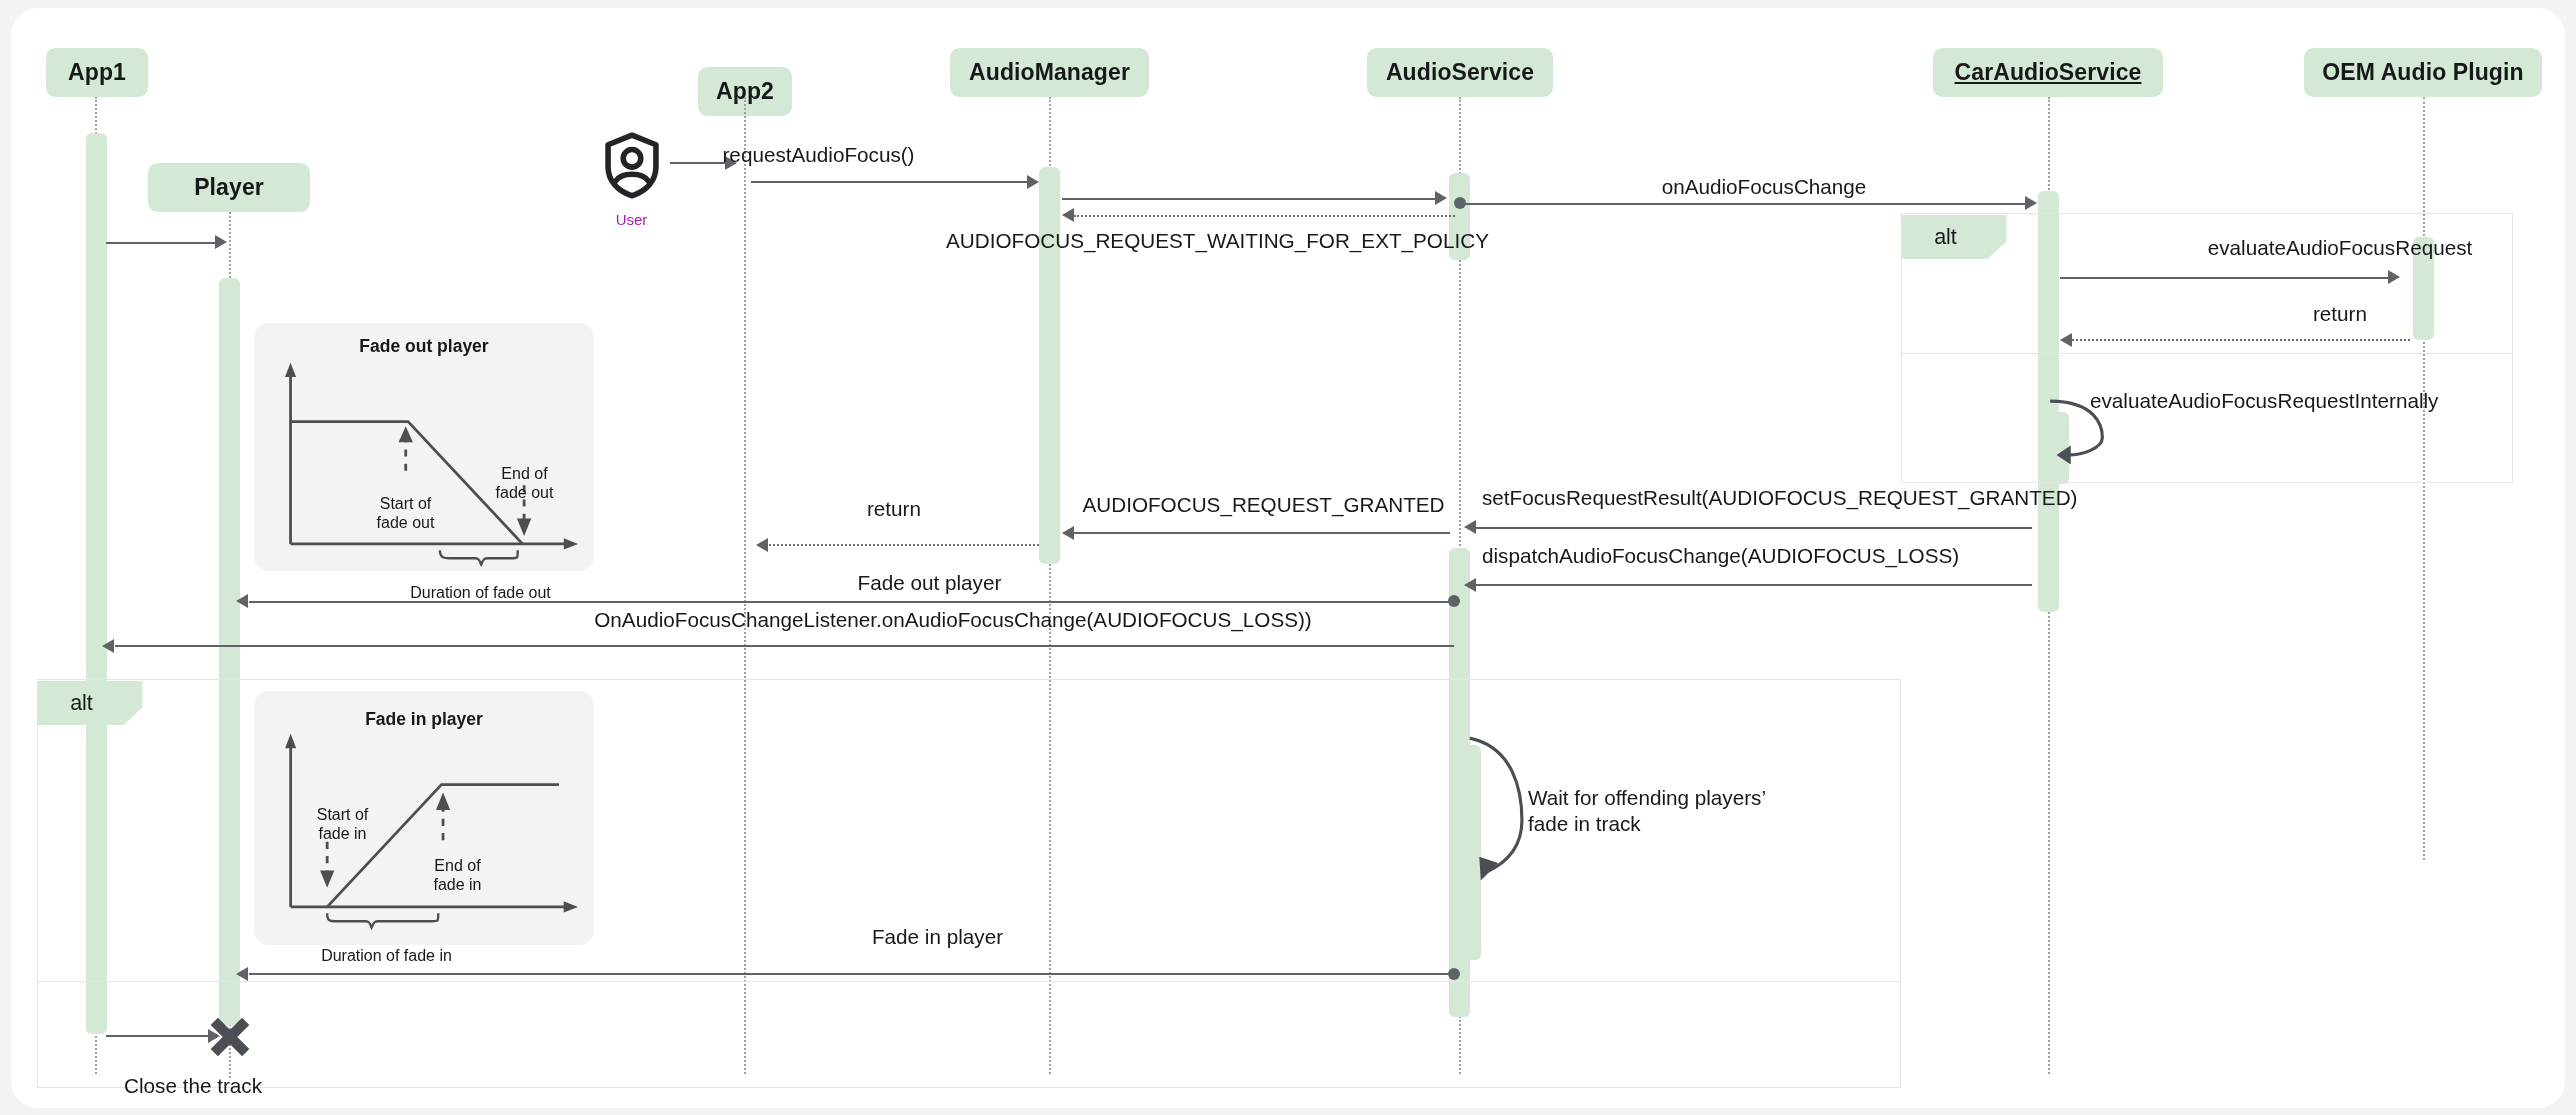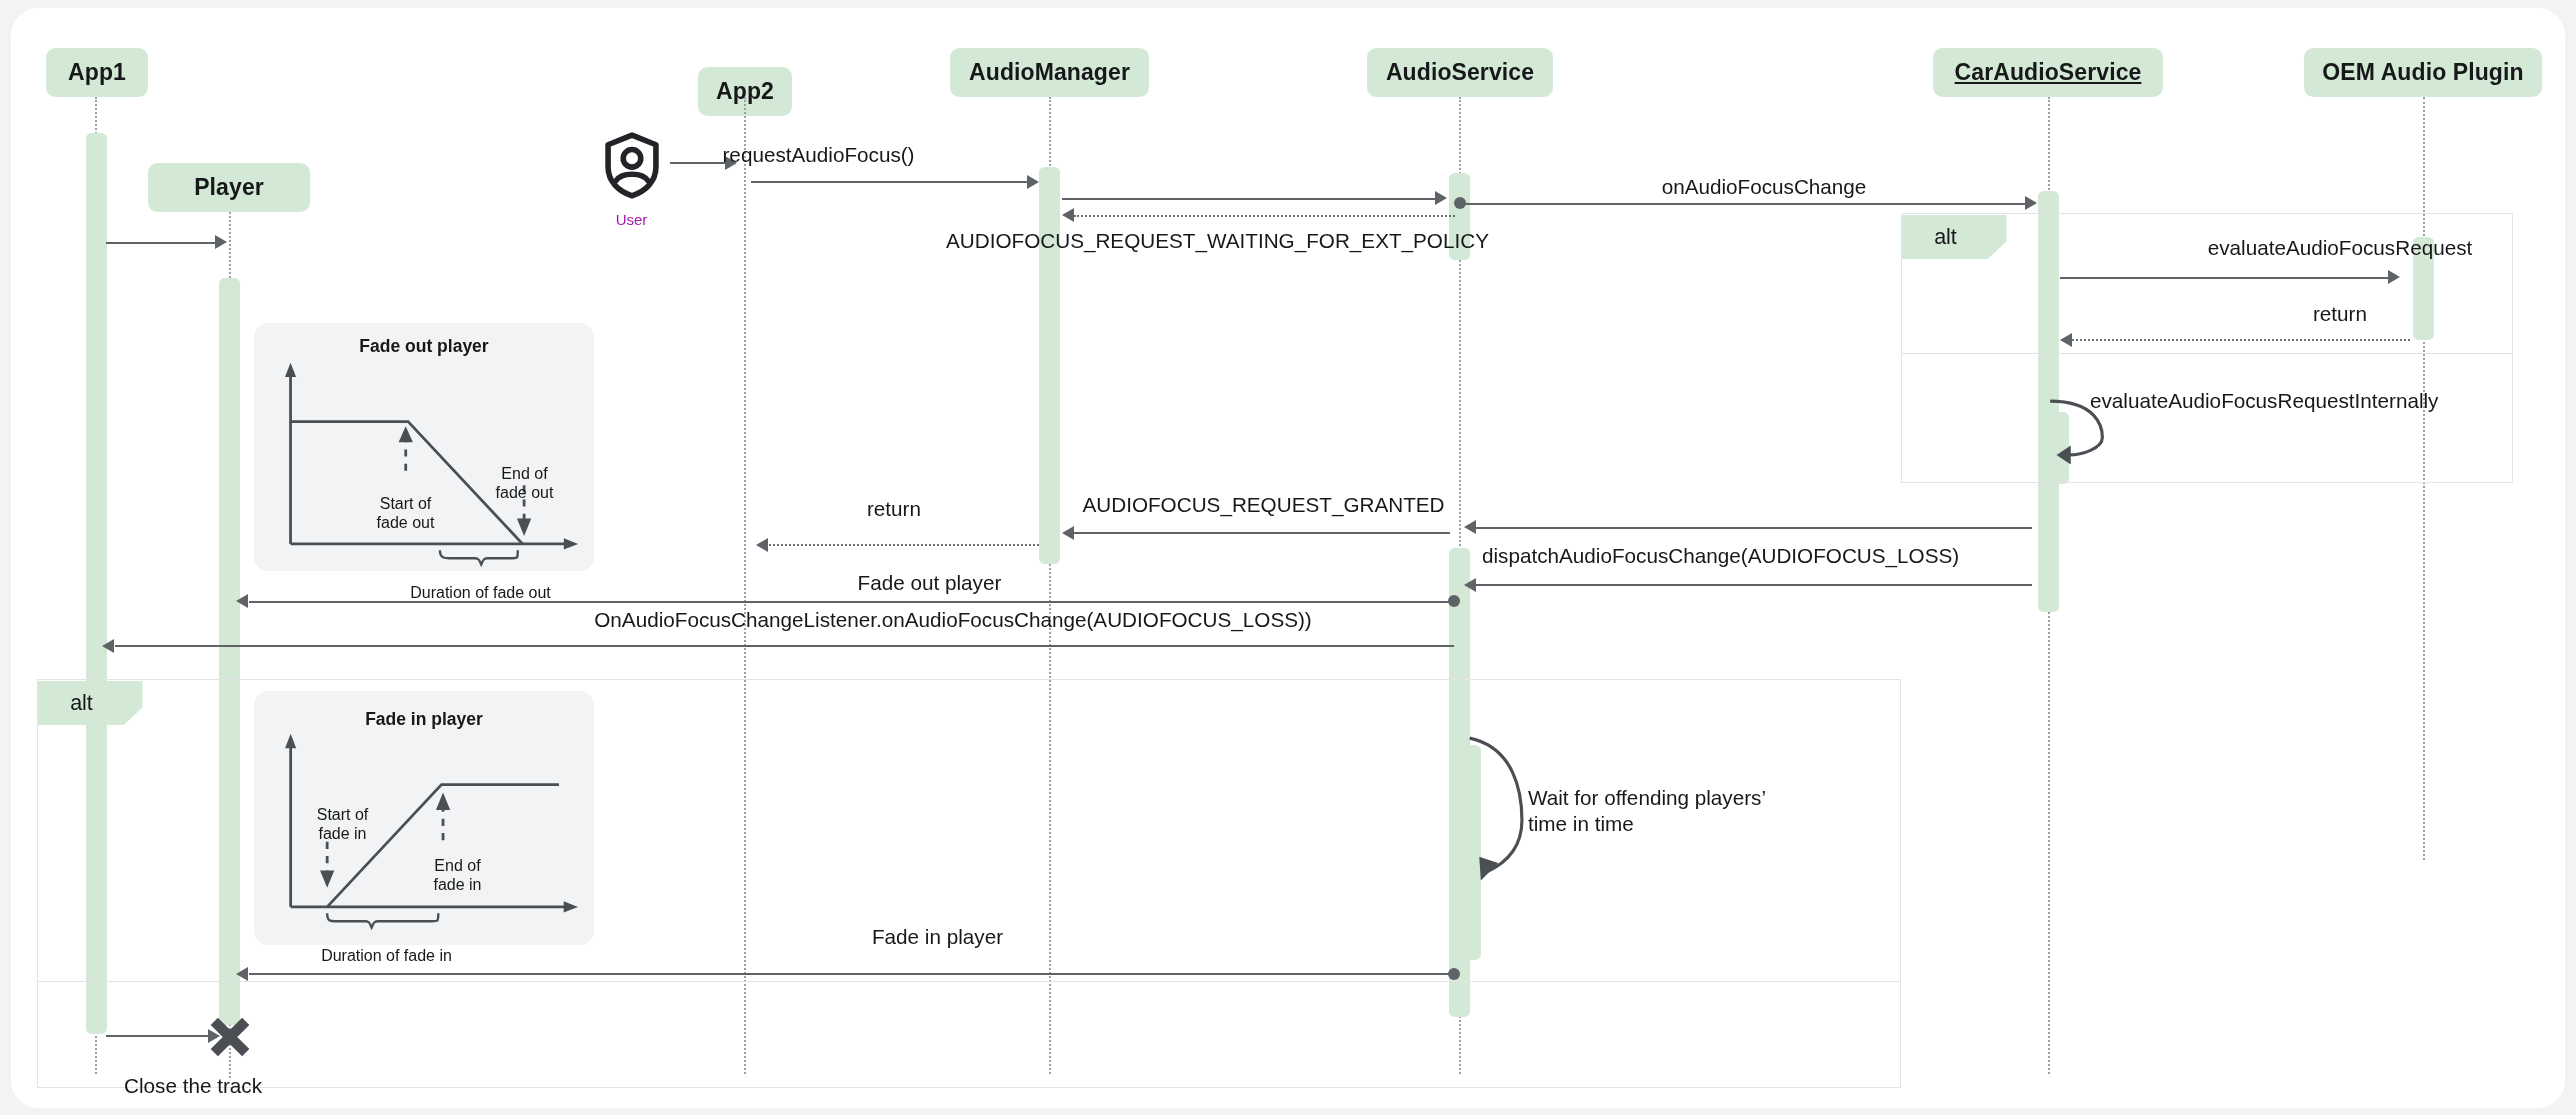--- a/index.html
+++ b/index.html
@@ -221,20 +221,23 @@
   <div class="msg-label" style="left:2090px;top:389px;width:445px;text-align:left;">
     <span>evaluateAudioFocusRequestInternally</span>
   </div>
   <div class="selfloop" style="left:2047px;top:396px;width:87px;height:72px;">
     <svg width="87" height="72" viewBox="0 0 110 90" aria-hidden="true">
       <path d="M4 6 C62 6 70 38 70 52 C70 66 44 74 28 74" fill="none" stroke="#4b4f54" stroke-width="4"></path>
       <polygon points="30,62 30,86 12,74" fill="#4b4f54"></polygon>
     </svg>
   </div>
 
+  <div class="msg-label" style="left:1482px;top:486px;width:874px;text-align:left;">
+    <span>setFocusRequestResult(AUDIOFOCUS_REQUEST_GRANTED)</span>
+  </div>
   <div class="msg" style="left:1476px;top:527px;width:556px;"></div>
   <div class="arrowhead left" style="left:1464px;top:520px;"></div>
 
   <div class="msg-label" style="left:1065px;top:493px;width:397px;">
     <span>AUDIOFOCUS_REQUEST_GRANTED</span>
   </div>
   <div class="msg" style="left:1074px;top:532px;width:376px;"></div>
   <div class="arrowhead left" style="left:1062px;top:526px;"></div>
 
   <div class="msg-label" style="left:755px;top:497px;width:278px;">
@@ -257,21 +260,21 @@
   <div class="arrowhead left" style="left:236px;top:594px;"></div>
 
   <div class="msg-label" style="left:397px;top:608px;width:1112px;">
     <span>OnAudioFocusChangeListener.onAudioFocusChange(AUDIOFOCUS_LOSS))</span>
   </div>
   <div class="msg" style="left:115px;top:645px;width:1339px;"></div>
   <div class="arrowhead left" style="left:102px;top:639px;"></div>
 
   <div class="note2" style="left:1528px;top:759px;width:445px;">
     <span>Wait for offending players’
- time in time</span>
+ fade in track</span>
   </div>
   <div class="selfloop" style="left:1465px;top:733px;width:87px;height:151px;">
     <svg width="87" height="151" viewBox="0 0 110 190" aria-hidden="true">
       <path d="M6 6 C62 18 72 74 72 110 C72 150 44 168 26 176" fill="none" stroke="#4b4f54" stroke-width="4"></path>
       <polygon points="42,164 20,186 18,156" fill="#4b4f54"></polygon>
     </svg>
   </div>
 
   <div class="msg-label" style="left:683px;top:925px;width:509px;">
     <span>Fade in player</span>

